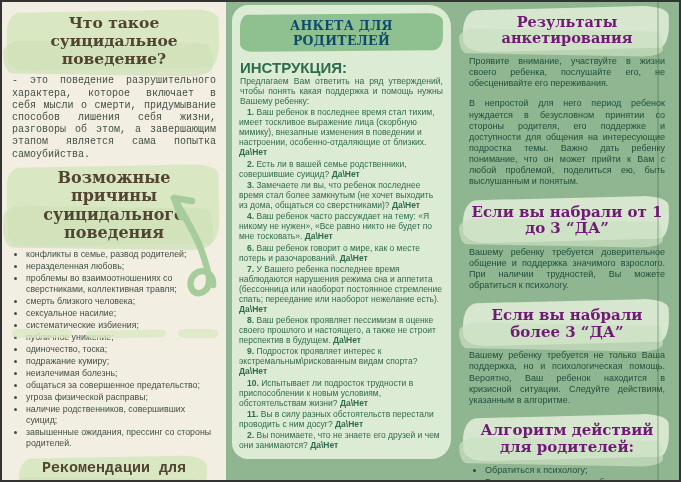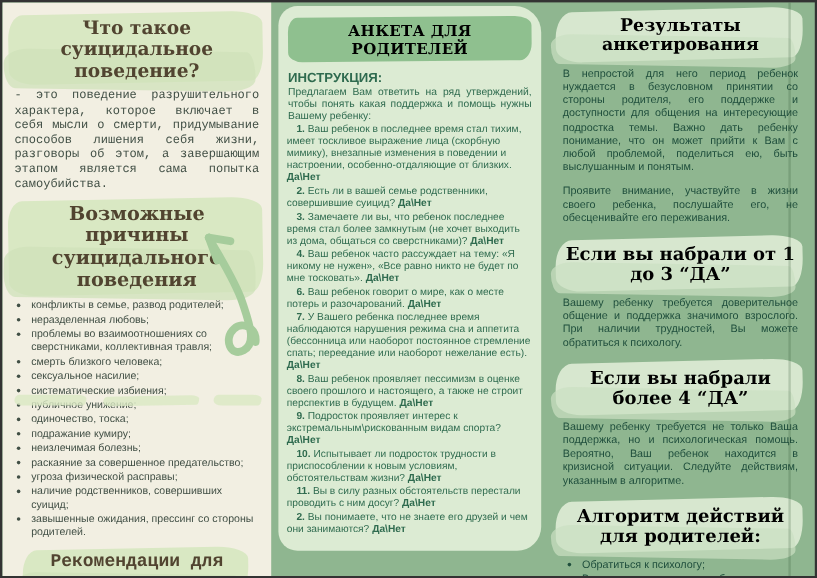--- a/index.html
+++ b/index.html
@@ -86,50 +86,50 @@
   }
   .band {
     position:relative; z-index:0;
     margin:3px 8px 8px 8px;
     padding:4px 2px 3px 2px;
     text-align:center;
     font-family:"DejaVu Serif","Liberation Serif",serif;
     font-weight:bold;
     font-size:12.5px;
     letter-spacing:.3px;
-    color:#000000;
+    color:#0c4a6e;
   }
   .band::before {
     content:""; position:absolute; z-index:-1;
     left:-7px; right:-7px; top:0; bottom:0;
     background:#8fc08f;
     border-radius:8px 14px 10px 12px / 12px 8px 14px 8px;
     transform:rotate(-.5deg);
   }
-  .instr-label { font-size:11px; font-weight:bold; margin:2px 0 0 1px; }
+  .instr-label { font-size:15px; font-weight:bold; margin:2px 0 0 1px; }
   .mid-intro {
     font-size:8.6px; line-height:1.18;
     text-align:justify;
     margin:0 1px 2px 1px;
   }
   .q {
     font-size:8.5px; line-height:1.17;
     text-indent:8px;
     margin-bottom:1.5px;
   }
   .q b { font-weight:bold; }
   
   .col-right {
     flex:1; height:100%;
     padding:12px 14px 6px 13px;
     color:#1f4e3c;
     position:relative;
   }
   .right-h {
-    color:#000000;
+    color:#701a75;
     font-size:14.5px;
     line-height:1.1;
     position:relative; z-index:0;
     margin:0 2px 10px 2px;
   }
   .brush-light::before {
     content:""; position:absolute; z-index:-1;
     left:-8px; right:-6px; top:-6px; bottom:-4px;
     background:#d7e7cf;
     border-radius:14px 26px 10px 22px / 22px 10px 24px 12px;
@@ -174,21 +174,21 @@
     <li>конфликты в семье, развод родителей;</li>
         <li>неразделенная любовь;</li>
         <li>проблемы во взаимоотношениях со сверстниками, коллективная травля;</li>
         <li>смерть близкого человека;</li>
         <li>сексуальное насилие;</li>
         <li>систематические избиения;</li>
         <li>публичное унижение;</li>
         <li>одиночество, тоска;</li>
         <li>подражание кумиру;</li>
         <li>неизлечимая болезнь;</li>
-        <li>раскаяние за совершенное предательство;</li>
+        <li>общаться за совершенное предательство;</li>
         <li>угроза физической расправы;</li>
         <li>наличие родственников, совершивших суицид;</li>
         <li>завышенные ожидания, прессинг со стороны родителей.</li>
       </ul>
 
     <div class="h-serif left-h left-h3 brushy">Рекомендации для педагогов:</div>
     <ul class="bullets">
 
     <li>Сообщить родителям об изменениях в поведении ребенка;</li>
       </ul>
@@ -235,27 +235,27 @@
           <p class="q"><b>11.</b> <span>Вы в силу разных обстоятельств перестали проводить с ним досуг?</span> <b>Да\Нет</b></p>
 
           <p class="q"><b>2.</b> <span>Вы понимаете, что не знаете его друзей и чем они занимаются?</span> <b>Да\Нет</b></p>
 
         </div>
     </div>
   </div>
 
   <div class="col-right">
     <div class="h-serif right-h brush-light">Результаты анкетирования</div>
+    <p class="right-p">Проявите внимание, участвуйте в жизни своего ребенка, послушайте его, не обесценивайте его переживания.</p>
     <p class="right-p">В непростой для него период ребенок нуждается в безусловном принятии со стороны родителя, его поддержке и доступности для общения на интересующие подростка темы. Важно дать ребенку понимание, что он может прийти к Вам с любой проблемой, поделиться ею, быть выслушанным и понятым.</p>
-    <p class="right-p">Проявите внимание, участвуйте в жизни своего ребенка, послушайте его, не обесценивайте его переживания.</p>
 
     <div class="h-serif right-h right-h-mid brush-light">Если вы набрали от 1 до 3 “ДА”</div>
     <p class="right-p">Вашему ребенку требуется доверительное общение и поддержка значимого взрослого. При наличии трудностей, Вы можете обратиться к психологу.</p>
 
-    <div class="h-serif right-h right-h-mid brush-light">Если вы набрали более 4 “ДА”</div>
+    <div class="h-serif right-h right-h-mid brush-light">Если вы набрали более 3 “ДА”</div>
     <p class="right-p">Вашему ребенку требуется не только Ваша поддержка, но и психологическая помощь. Вероятно, Ваш ребенок находится в кризисной ситуации. Следуйте действиям, указанным в алгоритме.</p>
 
     <div class="h-serif right-h right-h-mid brush-light">Алгоритм действий для родителей:</div>
     <ul class="right-steps">
 
     <li>Обратиться к психологу;</li>
         <li>Выслушать и поговорить, обсудить проблемы;</li>
       </ul>
 
     <div class="crease"></div>

